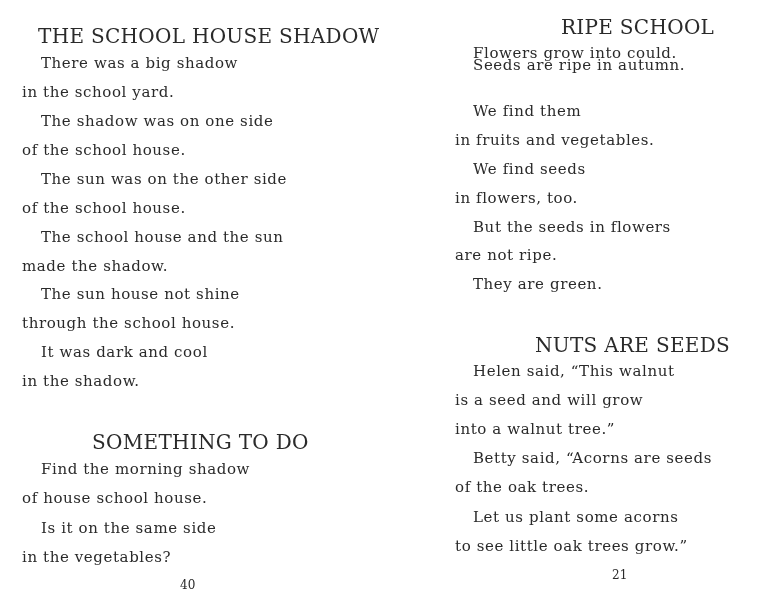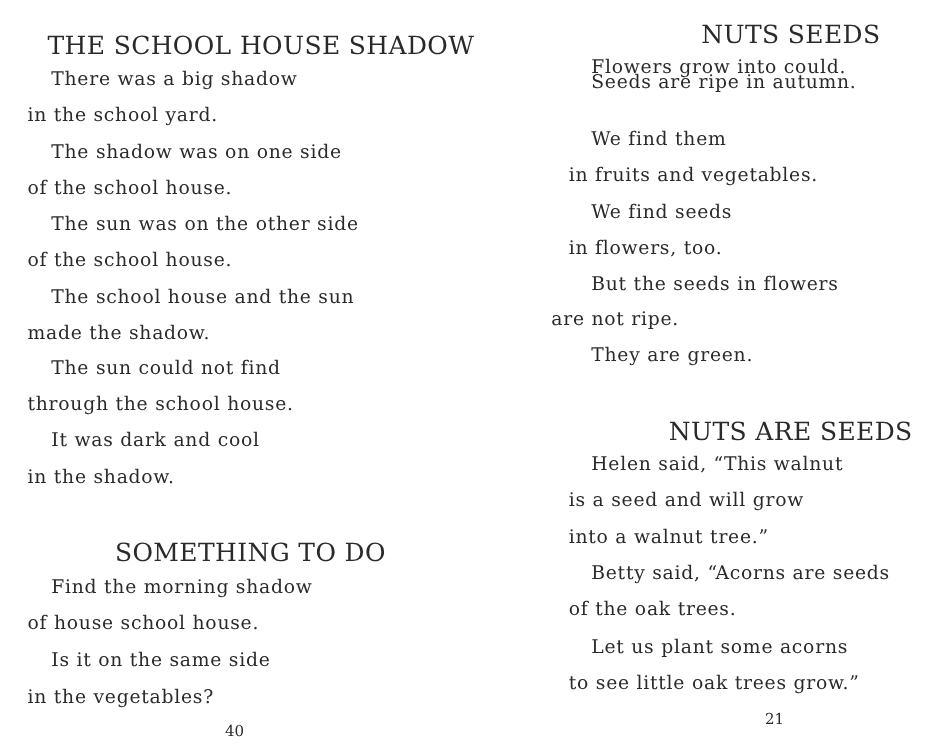--- a/index.html
+++ b/index.html
@@ -15,43 +15,43 @@
 <div>
   <div class="title" style="left:38px;top:24px">THE SCHOOL HOUSE SHADOW</div>
   <div class="line" style="left:41px;top:54px">There was a big shadow</div>
   <div class="line" style="left:22px;top:83px">in the school yard.</div>
   <div class="line" style="left:41px;top:112px">The shadow was on one side</div>
   <div class="line" style="left:22px;top:141px">of the school house.</div>
   <div class="line" style="left:41px;top:170px">The sun was on the other side</div>
   <div class="line" style="left:22px;top:199px">of the school house.</div>
   <div class="line" style="left:41px;top:228px">The school house and the sun</div>
   <div class="line" style="left:22px;top:257px">made the shadow.</div>
-  <div class="line" style="left:41px;top:285px">The sun could not find</div>
+  <div class="line" style="left:41px;top:285px">The sun house not shine</div>
   <div class="line" style="left:22px;top:314px">through the school house.</div>
   <div class="line" style="left:41px;top:343px">It was dark and cool</div>
   <div class="line" style="left:22px;top:372px">in the shadow.</div>
 
   <div class="title" style="left:92px;top:430px">SOMETHING TO DO</div>
   <div class="line" style="left:41px;top:460px">Find the morning shadow</div>
   <div class="line" style="left:22px;top:489px">of house school house.</div>
   <div class="line" style="left:41px;top:519px">Is it on the same side</div>
   <div class="line" style="left:22px;top:548px">in the vegetables?</div>
   <div class="pnum" style="left:180px;top:578px">40</div>
 </div>
 
 <div>
-  <div class="title" style="left:561px;top:15px">NUTS SEEDS</div>
+  <div class="title" style="left:561px;top:15px">RIPE SCHOOL</div>
   <div class="line" style="left:473px;top:44px">Flowers grow into could.</div>
   <div class="line" style="left:473px;top:56px">Seeds are ripe in autumn.</div>
   <div class="line" style="left:473px;top:102px">We find them</div>
   <div class="line" style="left:455px;top:131px">in fruits and vegetables.</div>
   <div class="line" style="left:473px;top:160px">We find seeds</div>
   <div class="line" style="left:455px;top:189px">in flowers, too.</div>
   <div class="line" style="left:473px;top:218px">But the seeds in flowers</div>
-  <div class="line" style="left:441px;top:246px">are not ripe.</div>
+  <div class="line" style="left:455px;top:246px">are not ripe.</div>
   <div class="line" style="left:473px;top:275px">They are green.</div>
 
   <div class="title" style="left:535px;top:333px">NUTS ARE SEEDS</div>
   <div class="line" style="left:473px;top:362px">Helen said, “This walnut</div>
   <div class="line" style="left:455px;top:391px">is a seed and will grow</div>
   <div class="line" style="left:455px;top:420px">into a walnut tree.”</div>
   <div class="line" style="left:473px;top:449px">Betty said, “Acorns are seeds</div>
   <div class="line" style="left:455px;top:478px">of the oak trees.</div>
   <div class="line" style="left:473px;top:508px">Let us plant some acorns</div>
   <div class="line" style="left:455px;top:537px">to see little oak trees grow.”</div>

